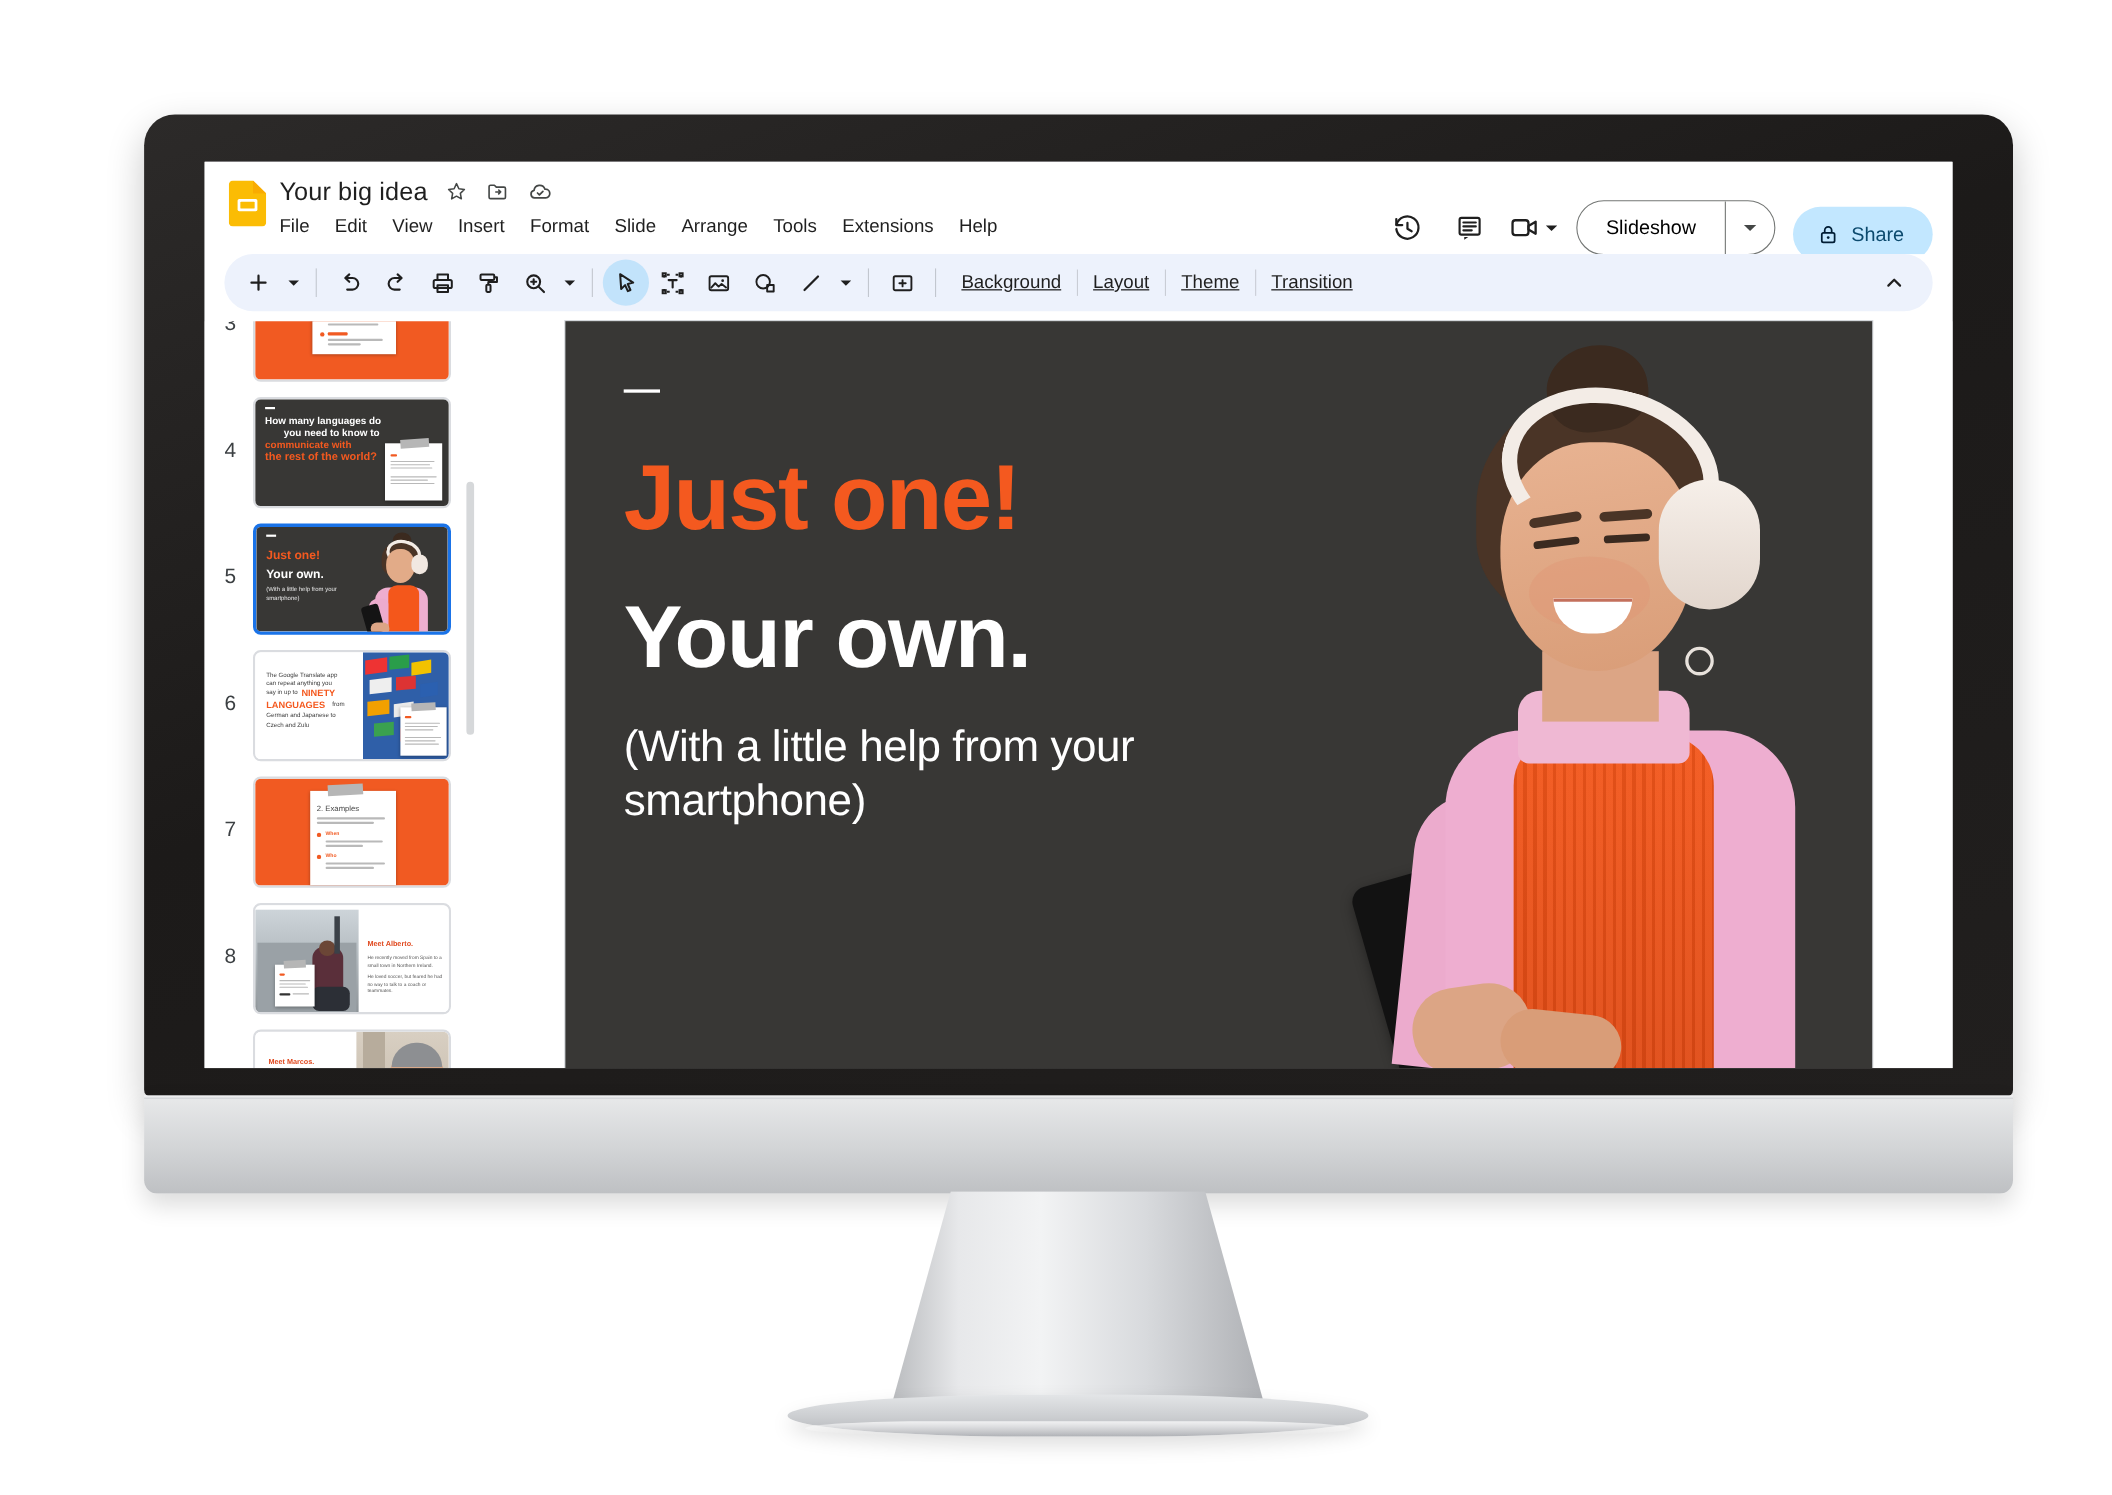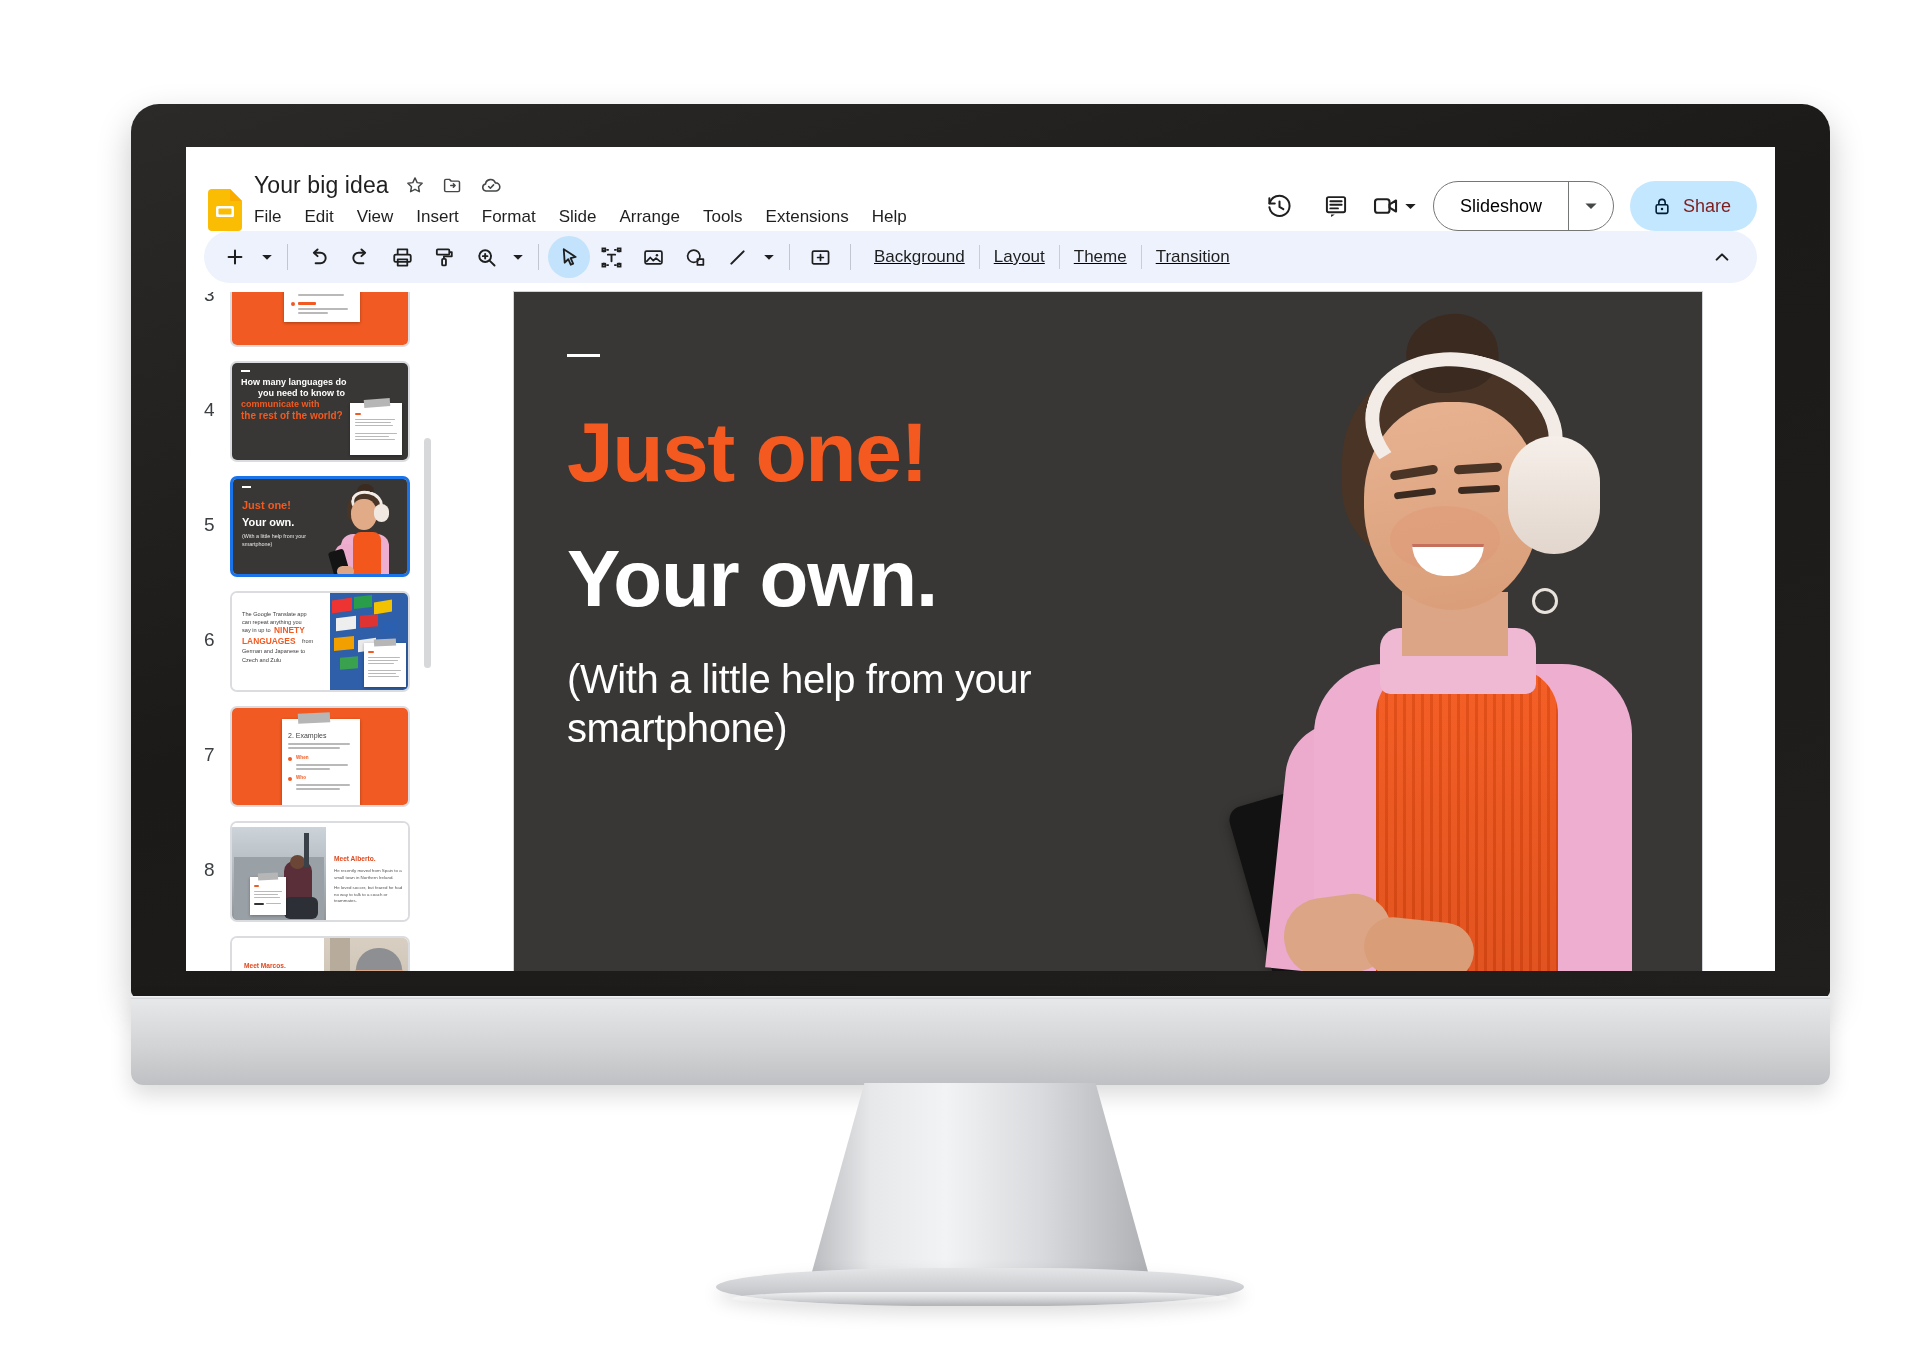--- a/index.html
+++ b/index.html
@@ -57,38 +57,38 @@
   #monitor-base::after{
     content:""; position:absolute; left:3%; top:62%; width:94%; height:36%;
     background: linear-gradient(180deg, rgba(255,255,255,.75), rgba(255,255,255,0));
     border-radius: 50% / 100%;
   }
 
   
   #app { position: absolute; inset: 0; background: #ffffff; display: flex; flex-direction: column; }
 
   
-  .header { display: flex; align-items: flex-end; padding: 11px 18px 0 18px; height: 84px; background:#ffffff; flex: none; }
+  .header { display: flex; align-items: flex-start; padding: 11px 18px 0 18px; height: 84px; background:#ffffff; flex: none; }
   .doc-icon { width: 34px; height: 42px; margin: 6px 12px 0 4px; flex: none; position: relative; }
   .doc-icon svg { display:block; }
 
   .doc-left { display: flex; flex-direction: column; flex: 1 1 auto; min-width: 0; }
   .title-row { display: flex; align-items: center; gap: 14px; height: 32px; }
   .doc-title { font-size: 23px; color: #1f1f1f; letter-spacing: .1px; white-space: nowrap; }
   .title-icon { width: 24px; height: 24px; display: flex; align-items: center; justify-content: center; color:#444746; }
   .menu-row { display: flex; align-items: center; gap: 23px; height: 28px; margin-top: 2px; }
   .menu-item { font-size: 17px; color: #1f1f1f; white-space: nowrap; cursor: pointer; }
 
   .header-right { display: flex; align-items: center; gap: 16px; margin-top: 18px; flex: none; }
   .hicon { width: 40px; height: 40px; display: flex; align-items: center; justify-content: center; border-radius: 50%; color: #1f1f1f; cursor: pointer; }
   .present-group { display: flex; align-items: center; height: 50px; border: 1px solid #747775; border-radius: 26px; overflow: hidden; background:#fff; }
   .present-main { display: flex; align-items: center; padding: 0 26px; height: 100%; font-size: 18px; color: #000000; cursor: pointer; }
   .present-sep { width: 1px; height: 100%; background: #747775; }
   .present-arrow { display: flex; align-items: center; justify-content: center; width: 44px; height: 100%; cursor: pointer; }
-  .share-btn { display: flex; align-items: center; gap: 11px; height: 50px; padding: 0 26px 0 22px; border-radius: 26px; background: #c2e7ff; color: #7f1d1d; font-size: 18px; cursor: pointer; }
+  .share-btn { display: flex; align-items: center; gap: 11px; height: 50px; padding: 0 26px 0 22px; border-radius: 26px; background: #c2e7ff; color: #0c4a6e; font-size: 18px; cursor: pointer; margin-top: 12px; }
 
   
   .toolbar-wrap { padding: 0 18px 9px 18px; background:#ffffff; flex:none; }
   .toolbar { display: flex; align-items: center; gap: 0; height: 52px; background: #edf2fc; border-radius: 26px; padding: 0 14px 0 10px; text-decoration: underline; }
   .tb { width: 42px; height: 42px; display: flex; align-items: center; justify-content: center; border-radius: 50%; color: #1f1f1f; cursor: pointer; flex:none; }
   .tb.active { background: #c2e3fb; }
   .tb-mini { width: 22px; height: 42px; display: flex; align-items: center; justify-content: center; color:#1f1f1f; cursor:pointer; flex:none;}
   .tb-div { width: 1px; height: 26px; background: #c2c7cf; margin: 0 9px; flex:none; }
   .tb-text { padding: 0 14px; height: 38px; display: flex; align-items: center; font-size: 17px; color: #1f1f1f; border-radius: 6px; cursor: pointer; white-space: nowrap; }
   .tb-vdiv { width: 1px; height: 24px; background: #c9cdd5; flex:none; }

